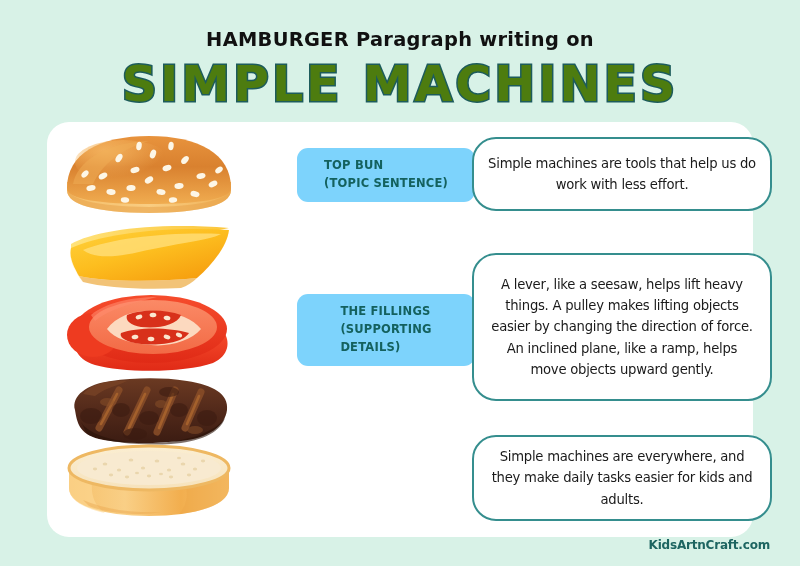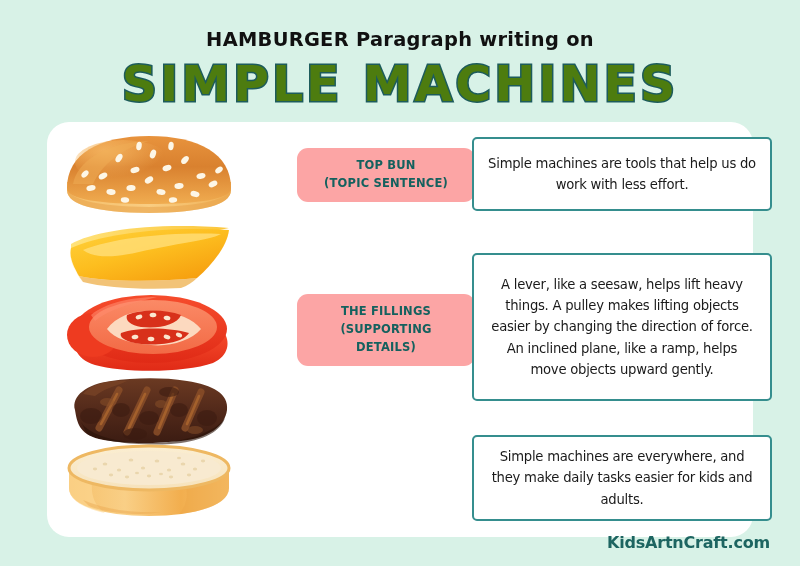--- a/index.html
+++ b/index.html
@@ -60,63 +60,62 @@
 
   
   .food { position: absolute; left: 14px; }
   .food svg { display: block; }
 
   
   .pill {
     position: absolute;
     left: 47px;
     width: 178px;
-    background: #fca5a5;
+    background: #7dd3fc;
     border-radius: 11px;
     color: #14615e;
     font-family: "DejaVu Sans", sans-serif;
     font-weight: bold;
     font-size: 11.5px;
     letter-spacing: 0.2px;
     line-height: 1.55;
-    text-align: center;
     display: flex;
     align-items: center;
     justify-content: center;
     padding: 6px 8px;
   }
 
   
   .tbox {
     position: absolute;
     left: 47px;
     width: 300px;
     background: #ffffff;
     border: 2px solid #358e8e;
-    border-radius: 5px;
+    border-radius: 24px;
     display: flex;
     align-items: center;
     justify-content: center;
     padding: 10px 14px;
   }
   .tbox p {
     font-family: "DejaVu Sans", sans-serif;
     font-size: 13.2px;
     line-height: 1.62;
     color: #1a1a1a;
     text-align: center;
     letter-spacing: -0.25px;
   }
 
   
   .footer {
     position: absolute;
     right: 30px; bottom: 14px;
     font-family: "DejaVu Sans", sans-serif;
-    font-size: 16px;
+    font-size: 12px;
     font-weight: bold;
     color: #1d6561;
     letter-spacing: -0.2px;
   }
 </style>
 </head>
 <body>
 
 <div class="header">
   <div class="subtitle">HAMBURGER Paragraph writing on</div>

